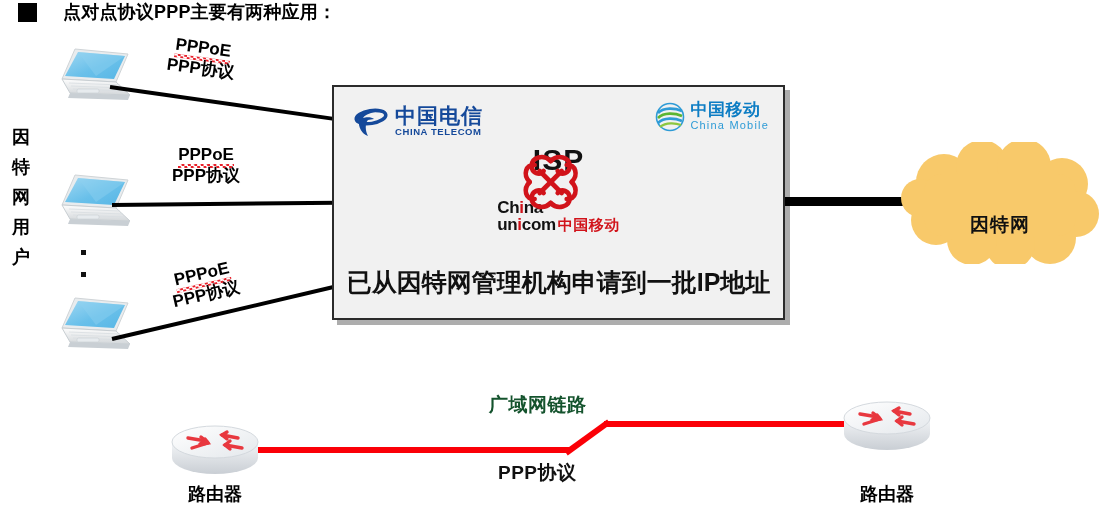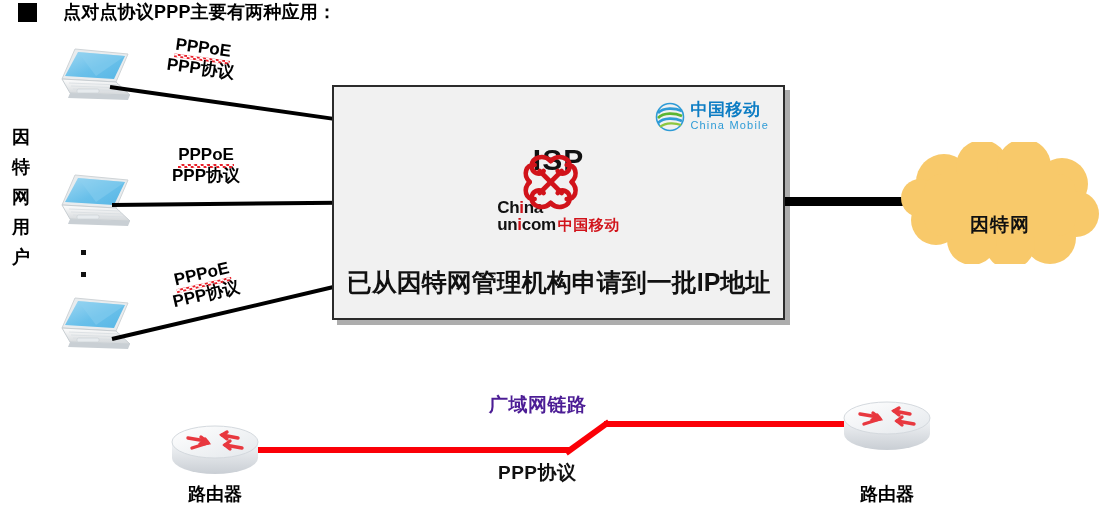--- a/index.html
+++ b/index.html
@@ -92,21 +92,21 @@
   }
 
   
   .router{width:94px;height:56px;}
   .router svg{display:block;}
   .router-label{
     font-size:18px;font-weight:bold;color:#000;text-align:center;white-space:nowrap;
   }
   .redline{background:#fb0007;transform-origin:0 50%;}
   #wan-title{
-    left:489px;top:392px;font-size:19px;font-weight:bold;color:#4c1d95;
+    left:489px;top:392px;font-size:19px;font-weight:bold;color:#14532d;
     white-space:nowrap;letter-spacing:.5px;
   }
   #wan-sub{
     left:498px;top:460px;font-size:19px;font-weight:bold;color:#111;
     white-space:nowrap;letter-spacing:.5px;
   }
 </style>
 </head>
 <body>
 
@@ -201,20 +201,30 @@
   <div>PPP协议</div>
 </div>
 
 <div class="abs ppp-label" style="left:170px;top:264px;transform:rotate(-13deg);">
   <div class="sp">PPPoE</div>
   <div>PPP协议</div>
 </div>
 
 <div class="abs" id="isp-box">
 
+  <div id="logo-telecom">
+    <svg width="40" height="40" viewBox="0 0 40 40" xmlns="http://www.w3.org/2000/svg">
+      <path d="M6 16 C12 7, 30 7, 35 13 C30 10, 17 11, 13 17 C16 16, 22 16, 24 18 L18 19 C15 22, 15 30, 18 35 C12 33, 8 26, 9 20 Z" fill="#15499a"></path>
+      <ellipse cx="21" cy="16" rx="15" ry="6.4" fill="none" stroke="#15499a" stroke-width="3.4" transform="rotate(-9 21 16)"></ellipse>
+    </svg>
+    <div>
+      <div class="tele-cn">中国电信</div>
+      <div class="tele-en">CHINA TELECOM</div>
+    </div>
+  </div>
 
   <div id="logo-mobile">
     <svg width="30" height="30" viewBox="0 0 30 30" xmlns="http://www.w3.org/2000/svg">
       <circle cx="15" cy="15" r="13.5" fill="none" stroke="#2e9bd6" stroke-width="1.6"></circle>
       <path d="M3 11 C9 5, 20 6, 27 9" fill="none" stroke="#2e9bd6" stroke-width="2.6"></path>
       <path d="M3 16 C9 10, 20 11, 27 14" fill="none" stroke="#5cb531" stroke-width="2.6"></path>
       <path d="M3 21 C9 15, 20 16, 27 19" fill="none" stroke="#2e9bd6" stroke-width="2.6"></path>
       <path d="M5 25 C11 20, 21 21, 26 23" fill="none" stroke="#8cc63f" stroke-width="2.2"></path>
     </svg>
     <div>

